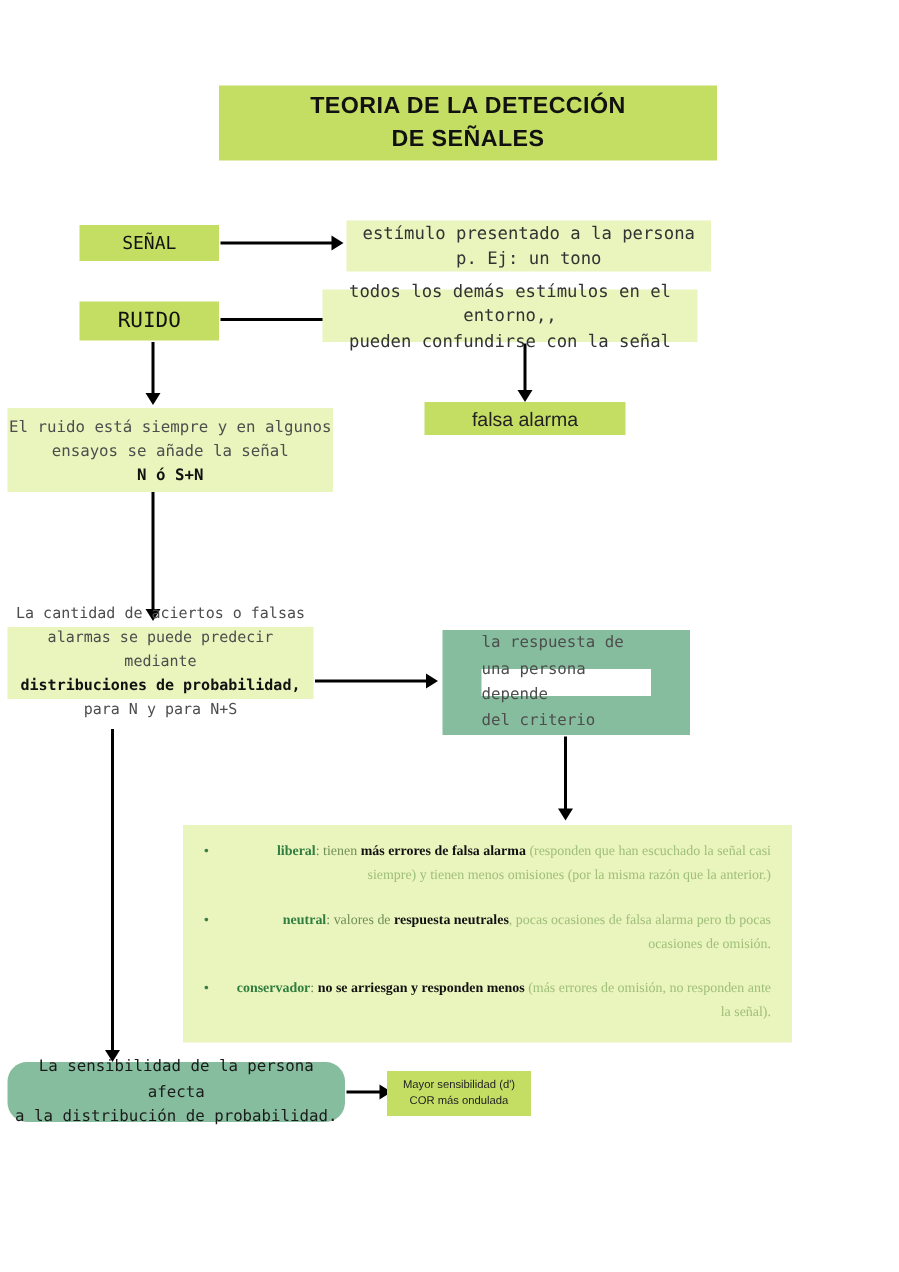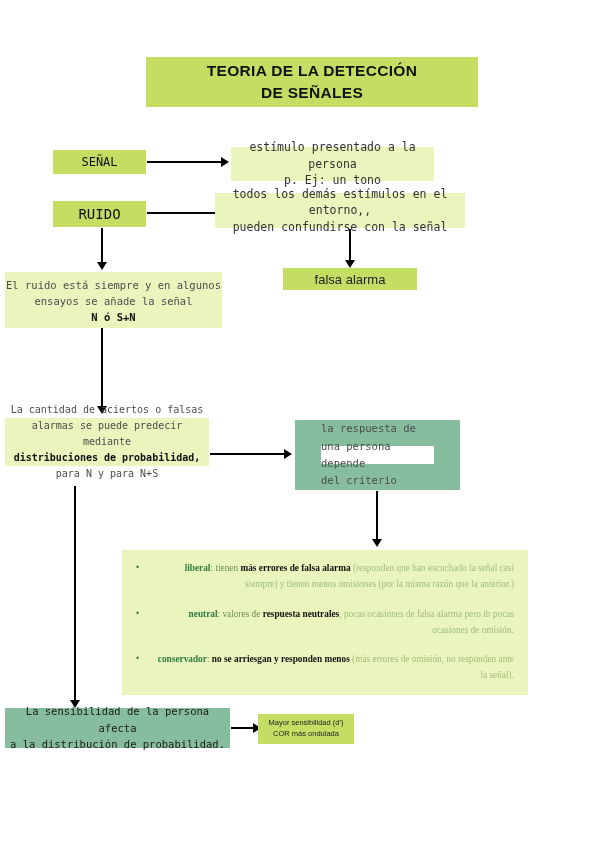--- a/index.html
+++ b/index.html
@@ -27,21 +27,21 @@
 
   
   #title{left:134px;top:57px;width:332px;height:50px;
          font-size:15.5px;font-weight:700;color:#111;letter-spacing:.3px;
          line-height:1.45;}
 
   
   #b-senal{left:53px;top:150px;width:93px;height:24px;font-size:12px;color:#111;}
   #b-ruido{left:53px;top:201px;width:93px;height:26px;font-size:14px;color:#111;}
 
-  #b-estimulo{left:231px;top:147px;width:203px;height:34px;font-size:11.5px;
+  #b-estimulo{left:231px;top:147px;width:243px;height:34px;font-size:11.5px;
               color:#333;line-height:1.45;}
   #b-todos{left:215px;top:193px;width:250px;height:35px;font-size:11.5px;
            color:#333;line-height:1.45;}
 
   #b-falsa{left:283px;top:268px;width:134px;height:22px;font-size:13px;color:#222;}
 
   #b-ruido-siempre{left:5px;top:272px;width:217px;height:56px;font-size:10.5px;
                    color:#4d4d4d;line-height:1.55;padding-top:2px;}
   #b-ruido-siempre b{color:#111;}
 
@@ -58,21 +58,21 @@
   .bullet:last-child{margin-bottom:0;}
   .bullet .dot{flex:0 0 20px;color:#3a7d44;font-size:9px;line-height:1.75;}
   .bullet .txt{flex:1;text-align:right;font-size:9.3px;line-height:1.75;
                color:#9fbf7a;
                font-family:Liberation Serif, serif;}
   .bullet .term{color:#2f7d3f;font-weight:700;}
   .bullet .strong{color:#111;font-weight:700;}
   .bullet .mid{color:#6f8f55;}
 
   #b-sensibilidad{left:5px;top:708px;width:225px;height:40px;font-size:10.5px;
-                  color:#1a1a1a;line-height:1.6;}
+                  color:#1a1a1a;line-height:1.6;border-radius:13px;}
   #b-mayor{left:258px;top:714px;width:96px;height:30px;font-size:7.5px;
            color:#222;line-height:1.45;}
 
   
   .arrow{position:absolute;background:#000;}
   .ah{height:2px;}
   .av{width:2px;}
   .head{position:absolute;width:0;height:0;}
   .head-r{border-top:5px solid transparent;border-bottom:5px solid transparent;
           border-left:8px solid #000;}

